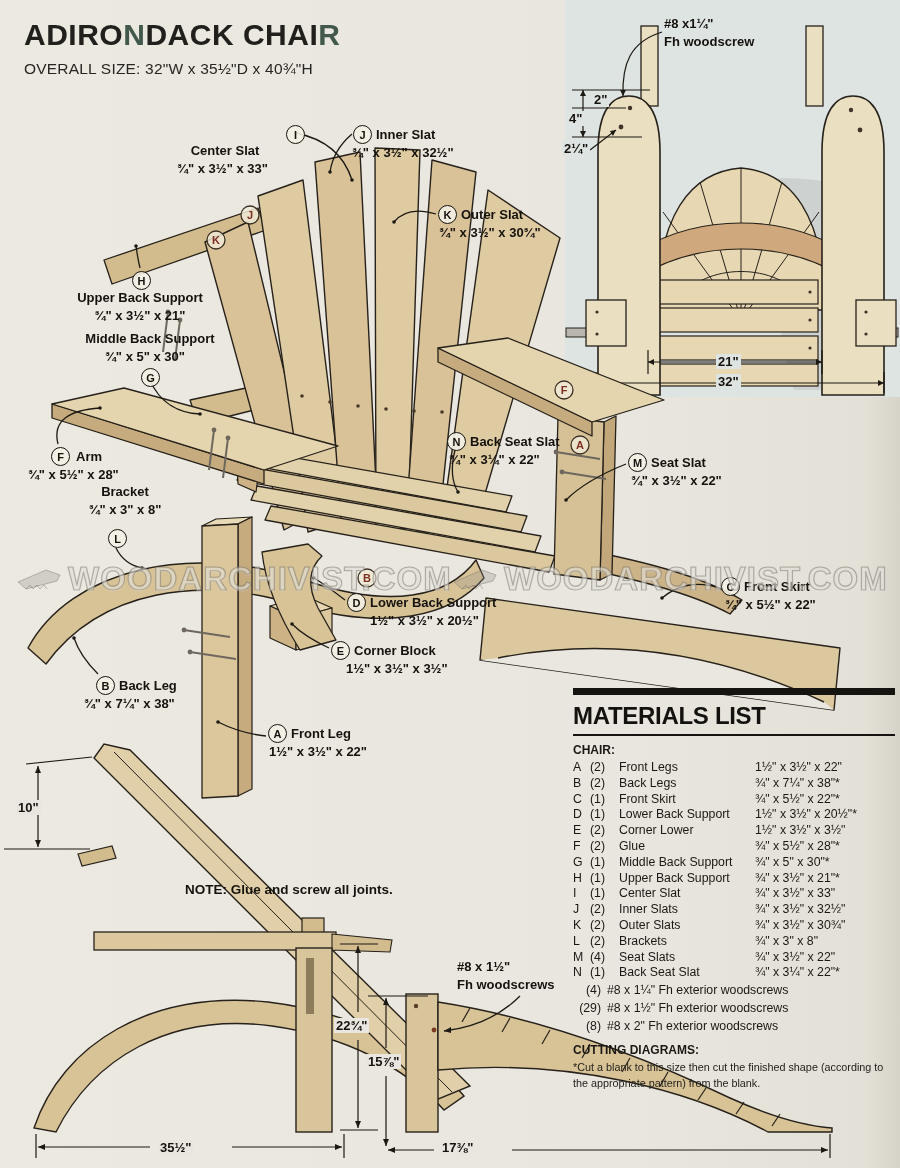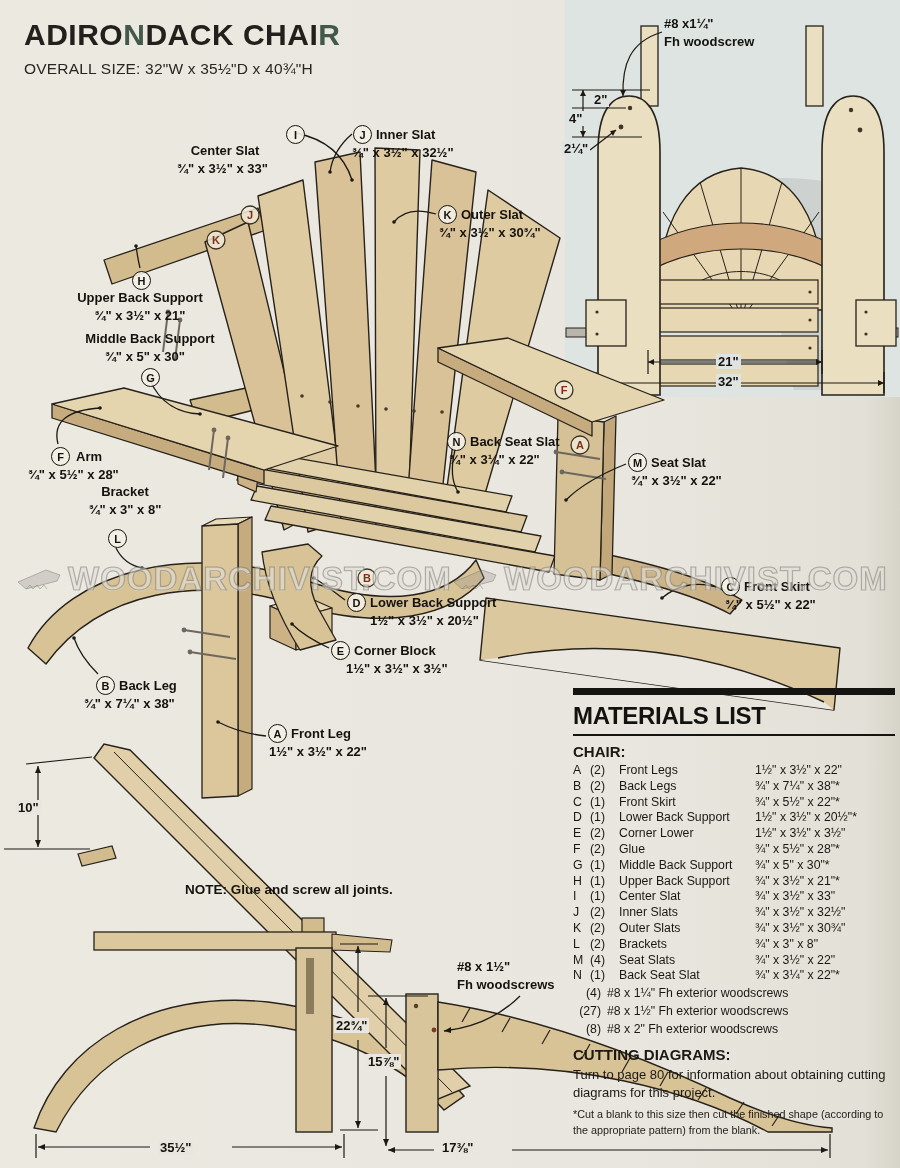--- a/index.html
+++ b/index.html
@@ -21,21 +21,21 @@
   .wm{position:absolute;z-index:3;top:560px;display:flex;align-items:center;gap:6px;
     font-size:33px;font-weight:800;letter-spacing:1px;
     color:rgba(205,202,192,.38);-webkit-text-stroke:1.2px rgba(120,115,105,.5);
     text-shadow:0 1px 1px rgba(255,255,255,.4);}
   
   .mat{position:absolute;left:573px;top:688px;width:322px;height:617px;z-index:2;color:#1b1813;}
   .bar{height:7px;background:#161411;}
   .bar.bottom{position:absolute;bottom:0;left:0;right:0;}
   .mat h2{margin:7px 0 4px 0;font-size:24px;font-weight:800;letter-spacing:-.3px;color:#14120f;}
   .rule{height:2px;background:#161411;margin-bottom:7px;}
-  .sect{font-size:15px;font-weight:700;margin:3px 0 3px 0;}
+  .sect{font-size:12px;font-weight:700;margin:3px 0 3px 0;}
   .mrow{display:grid;grid-template-columns:17px 29px 136px 1fr;font-size:12.3px;line-height:15.8px;}
   .hrow{display:grid;grid-template-columns:34px 1fr;font-size:12.3px;line-height:18px;}
   .hqty{text-align:right;padding-right:6px;}
   .cut-text{font-size:13px;line-height:1.35;margin:2px 0 6px 0;}
   .footnote{font-size:10.8px;line-height:1.45;color:#24211c;}
   .note-lab{position:absolute;left:185px;top:882px;z-index:2;font-weight:700;font-size:13.5px;color:#15120e;}
 </style>
 </head>
 <body>
 
@@ -498,28 +498,27 @@
         </div>
       </div>
     <div>
 
         <div class="hrow">
           <span class="hqty">(4)</span>
           <span>#8 x 1¼" Fh exterior woodscrews</span>
         </div>
 
         <div class="hrow">
-          <span class="hqty">(27)</span>
+          <span class="hqty">(29)</span>
           <span>#8 x 1½" Fh exterior woodscrews</span>
         </div>
 
         <div class="hrow">
           <span class="hqty">(8)</span>
           <span>#8 x 2" Fh exterior woodscrews</span>
         </div>
       </div>
     <div class="sect" style="margin-top:8px">CUTTING DIAGRAMS:</div>
-    <div class="cut-text">Turn to page 80 for information about obtaining cutting diagrams for this project.</div>
     <div class="footnote">*Cut a blank to this size then cut the finished shape (according to the appropriate pattern) from the blank.</div>
     <div class="bar bottom"></div>
   </div>
 
 </div>
 
 </body></html>

